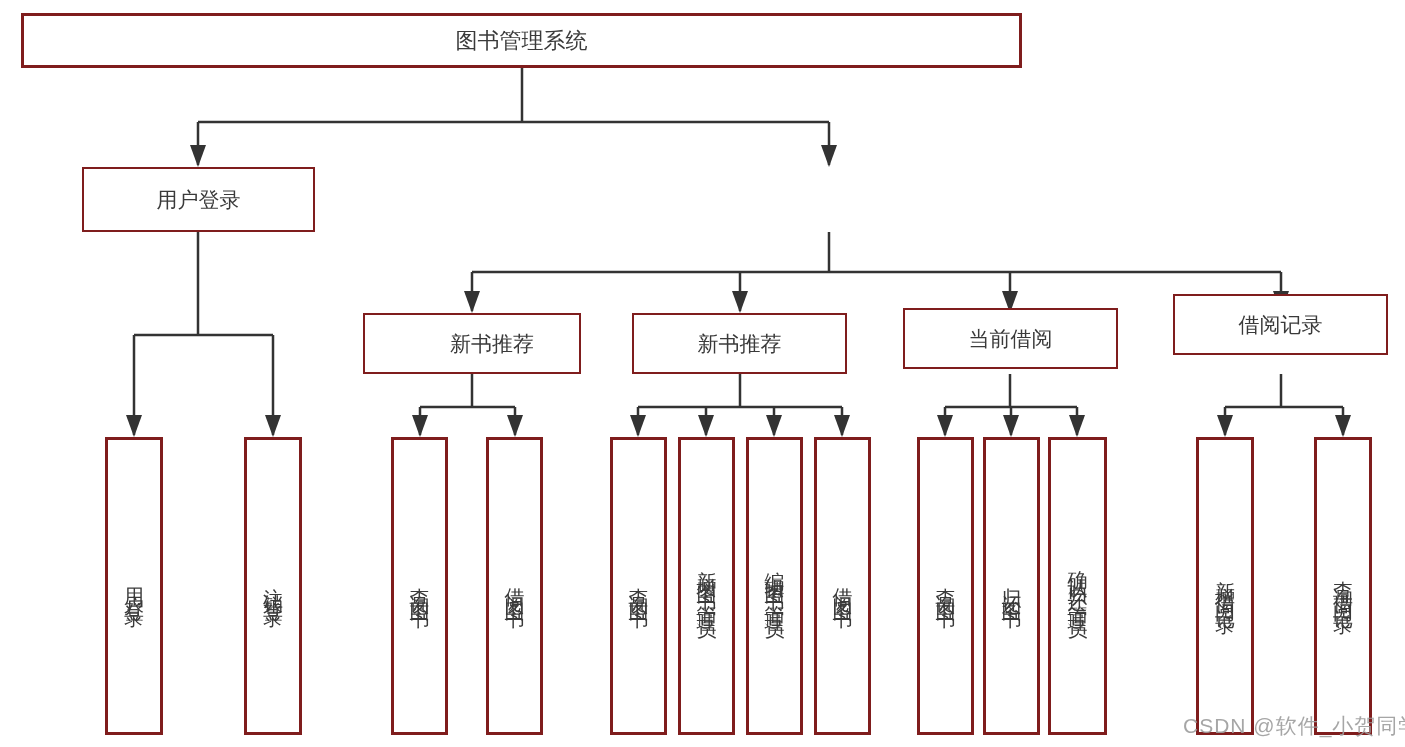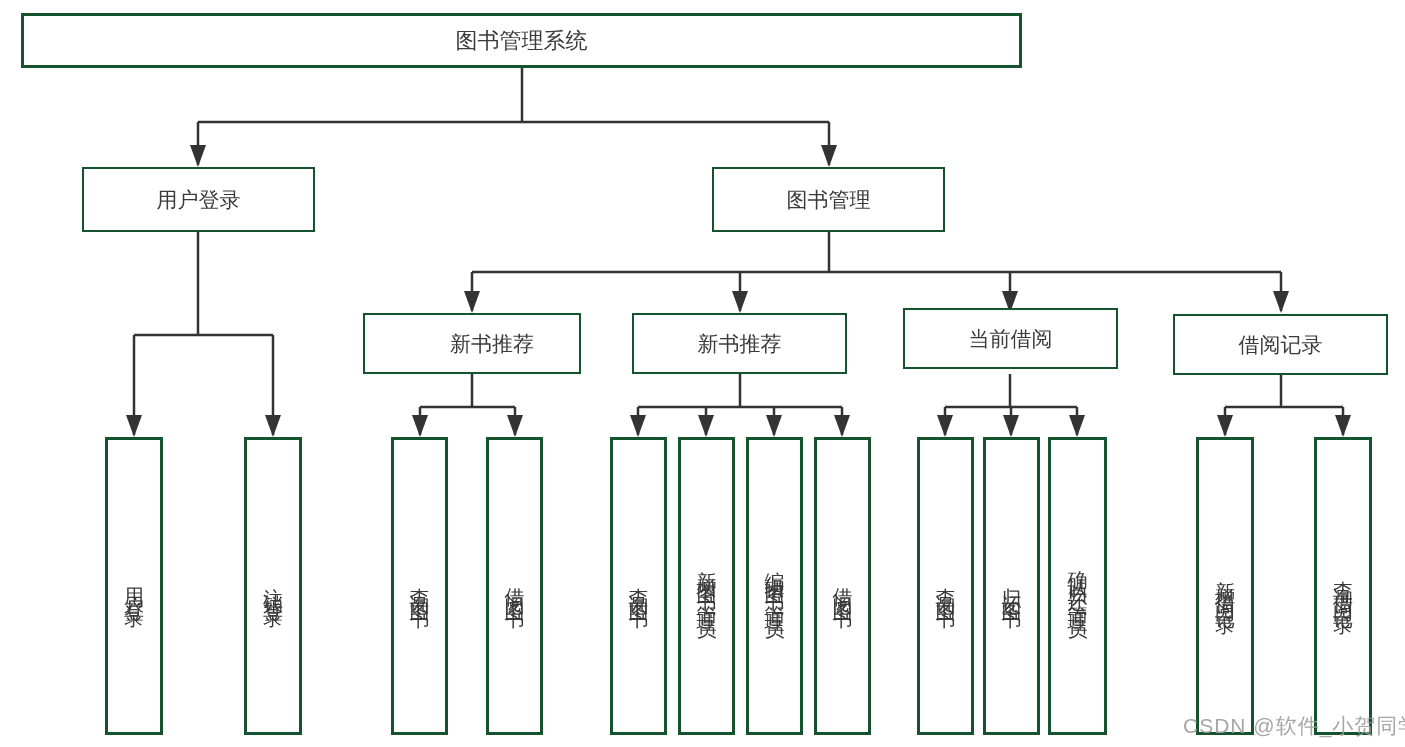--- a/index.html
+++ b/index.html
@@ -14,21 +14,21 @@
   }
   svg.connectors {
     position: absolute;
     left: 0; top: 0;
     width: 1405px; height: 747px;
     z-index: 1;
   }
   .node {
     position: absolute;
     background: #ffffff;
-    border: 2px solid #14532d;
+    border: 2px solid #7f1d1d;
     box-sizing: border-box;
     display: flex;
     align-items: center;
     justify-content: center;
     z-index: 2;
   }
   .root   { border-width: 3px; font-size: 22px; }
   .branch { font-size: 21px; }
   .leaf   { border-width: 3px; font-size: 20px; }
   .leaf .lbl {
@@ -104,34 +104,31 @@
     </g>
   </svg>
 
   <div class="node root" style="left:21px; top:13px; width:1001px; height:55px;">
     <span class="lbl">图书管理系统</span>
   </div>
 
   <div class="node branch" style="left:82px; top:167px; width:233px; height:65px;">
     <span class="lbl">用户登录</span>
   </div>
-  <div class="node branch" style="left:712px; top:167px; width:233px; height:65px;">
-    <span class="lbl">图书管理</span>
-  </div>
 
   <div class="node branch" style="left:363px; top:313px; width:218px; height:61px;padding-left:40px;">
     <span class="lbl">新书推荐</span>
   </div>
   <div class="node branch" style="left:632px; top:313px; width:215px; height:61px;">
     <span class="lbl">新书推荐</span>
   </div>
   <div class="node branch" style="left:903px; top:308px; width:215px; height:61px;">
     <span class="lbl">当前借阅</span>
   </div>
-  <div class="node branch" style="left:1173px; top:314px; width:215px; height:61px;">
+  <div class="node branch" style="left:1173px; top:294px; width:215px; height:61px;">
     <span class="lbl">借阅记录</span>
   </div>
 
   <div class="node leaf" style="left:105px; top:437px; width:58px; height:298px;">
     <span class="lbl">用户登录</span>
   </div>
   <div class="node leaf" style="left:244px; top:437px; width:58px; height:298px;">
     <span class="lbl">注销登录</span>
   </div>
 

